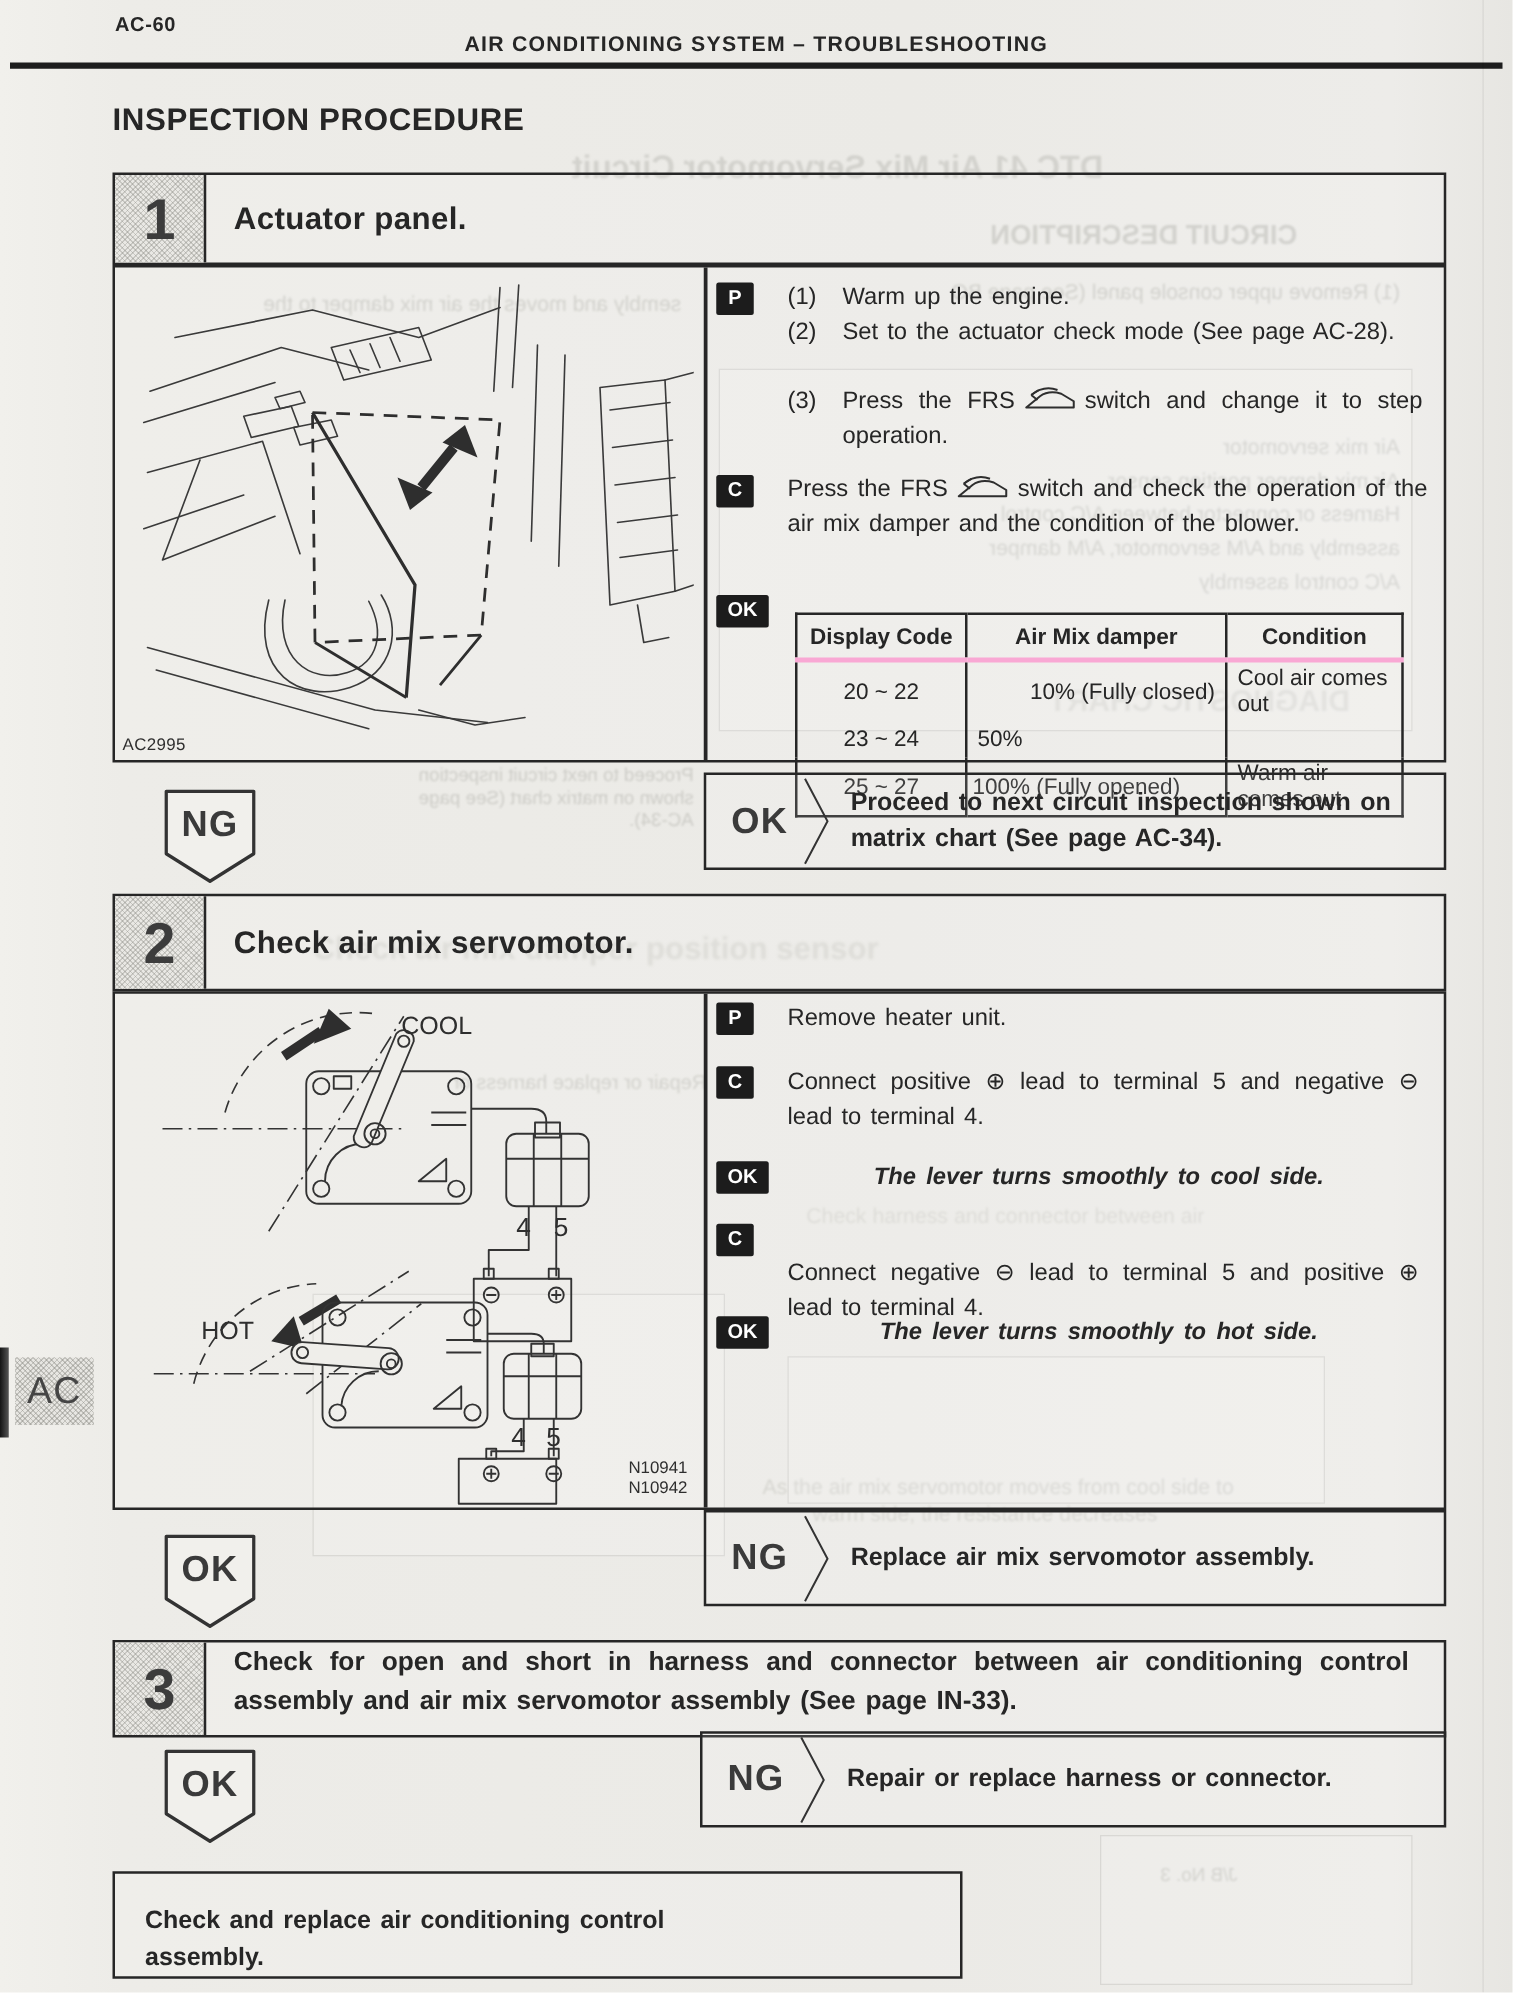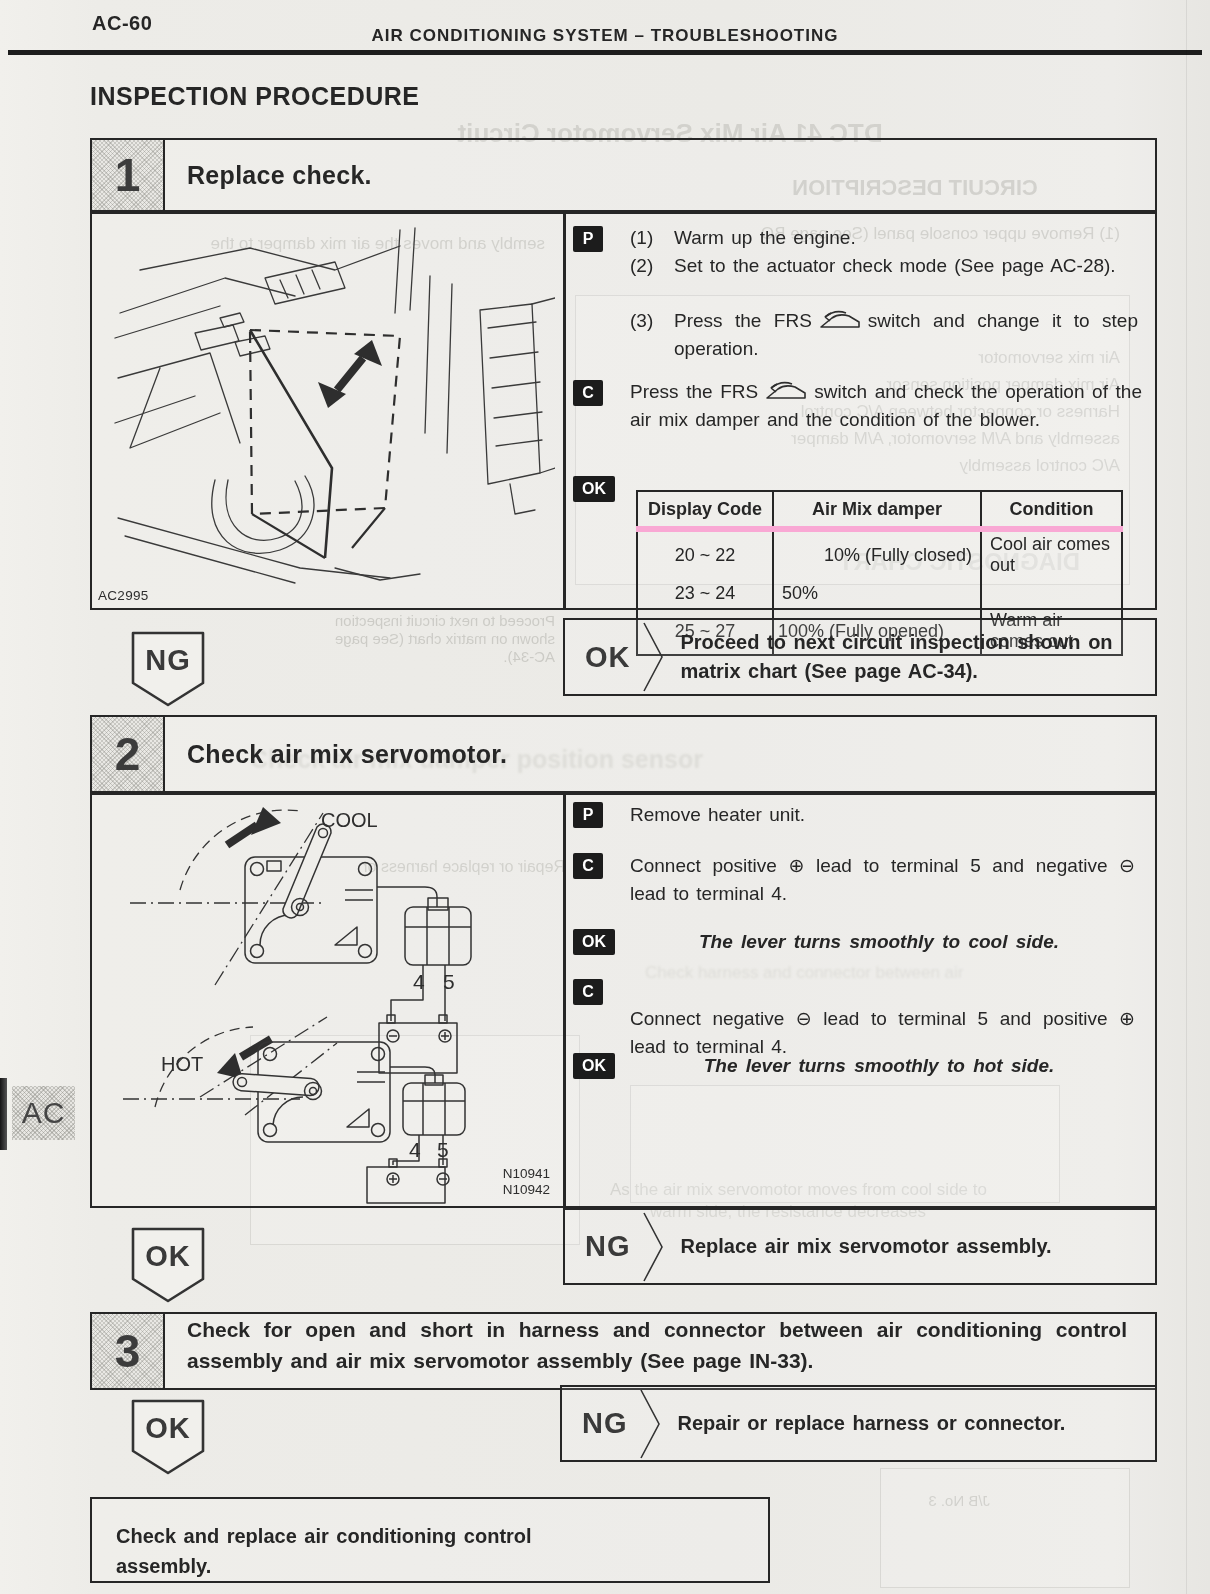--- a/index.html
+++ b/index.html
@@ -3,21 +3,21 @@
 <meta charset="utf-8">
 <style>
   html,body{margin:0;padding:0;}
   body{
     width:1210px;height:1594px;position:relative;overflow:hidden;
     background:linear-gradient(90deg,#f1f0ec 0%,#edece8 8%,#ebeae6 60%,#edece9 92%,#e7e6e2 100%);
     font-family:"Liberation Sans","DejaVu Sans",sans-serif;color:#262626;
   }
   .abs{position:absolute;}
   
-  .pageno{font-size:20px;font-weight:700;letter-spacing:.5px;}
+  .pageno{font-size:16px;font-weight:700;letter-spacing:.5px;}
   .htitle{font-size:17px;font-weight:700;letter-spacing:1px;white-space:nowrap;}
   .hrule{background:#1d1d1d;height:5px;}
   .section-title{font-size:25px;font-weight:700;letter-spacing:.5px;}
   
   .box{border:2.5px solid #262626;box-sizing:border-box;background:rgba(255,255,255,0.12);}
   .stephead{display:flex;align-items:stretch;}
   .numcell{
     width:73px;flex:0 0 73px;border-right:2.5px solid #262626;box-sizing:border-box;
     display:flex;align-items:center;justify-content:center;
     background:
@@ -43,21 +43,21 @@
   .numline .n{flex:0 0 44px;}
   .numline .t{flex:1;}
   .itemrow{display:flex;align-items:flex-start;}
   .itemrow .tag{margin-right:27px;position:relative;top:1px;}
   .frs-icon{display:inline-block;vertical-align:-3px;margin:0 6px;}
   
   table.codes{border-collapse:collapse;font-size:18px;}
   table.codes th,table.codes td{border-left:2px solid #262626;padding:2px 8px;}
   table.codes th:first-child,table.codes td:first-child{border-left:none;}
   table.codes{border:2.5px solid #262626;}
-  table.codes thead th{font-weight:700;text-align:center;height:30px;border-bottom:6px solid #f9a8d4;}
+  table.codes thead th{font-weight:700;text-align:center;height:30px;border-bottom:4px solid #f9a8d4;}
   table.codes td{height:26px;}
   
   .outcome{display:flex;align-items:center;}
   .outcome .lbl{font-size:29px;font-weight:700;color:#3a3a3a;letter-spacing:1px;padding-left:20px;}
   .outcome .chev{margin:0 16px 0 10px;flex:0 0 auto;}
   .outcome .txt{font-size:20px;font-weight:700;line-height:29px;word-spacing:2px;}
   .pent-label{position:absolute;width:100%;text-align:center;top:14px;font-size:29px;font-weight:700;color:#3a3a3a;letter-spacing:1px;}
   
   .ghost{color:#9a9a93;opacity:.38;filter:blur(.7px);white-space:nowrap;}
   .ghost.mir{transform:scaleX(-1);}
@@ -107,21 +107,21 @@
 
 <div class="abs pageno" style="left:92px;top:12px;">AC-60</div>
 <div class="abs htitle" style="left:0;top:26px;width:1210px;text-align:center;">AIR CONDITIONING SYSTEM – TROUBLESHOOTING</div>
 <div class="abs hrule" style="left:8px;top:50px;width:1194px;"></div>
 <div class="abs section-title" style="left:90px;top:82px;">INSPECTION PROCEDURE</div>
 
 <div class="abs box stephead" style="left:90px;top:138px;width:1067px;height:74px;">
   <div class="numcell">
       <span>1</span>
     </div>
-  <div class="steptitle">Replace check.</div>
+  <div class="steptitle">Actuator panel.</div>
 </div>
 <div class="abs box" style="left:90px;top:212px;width:1067px;height:398px;">
   <div class="divider" style="left:471px;"></div>
 </div>
 
 <svg class="abs" style="left:100px;top:218px;" width="455" height="370" viewBox="0 0 455 370">
   <g stroke="#3a3a3a" stroke-width="1.3" fill="none" stroke-linejoin="round" stroke-linecap="round">
     <path d="M20,95 L125,60 L195,78"></path>
     <path d="M15,120 L120,88"></path>
     <path d="M40,52 L150,30 L235,52 L300,28"></path>

